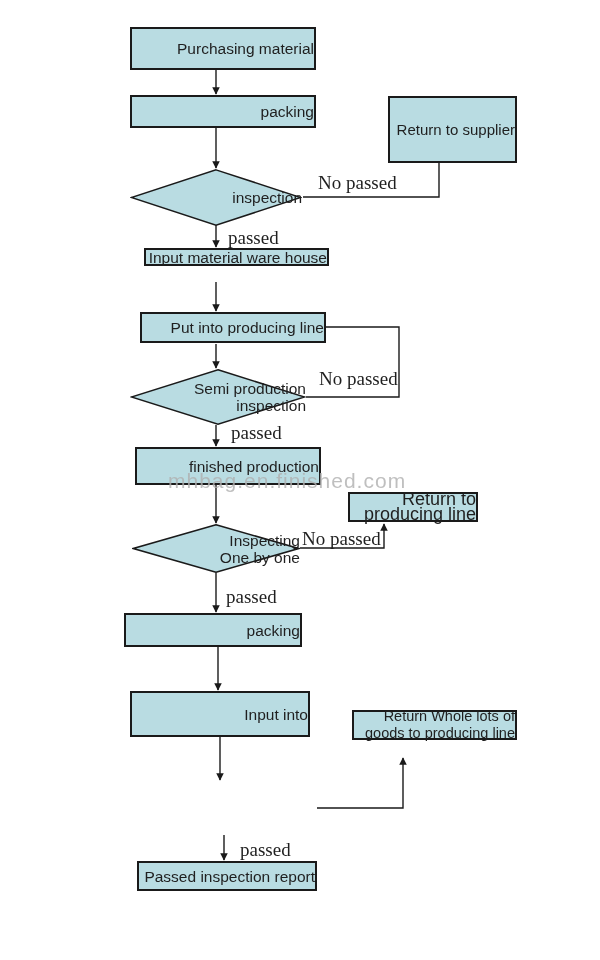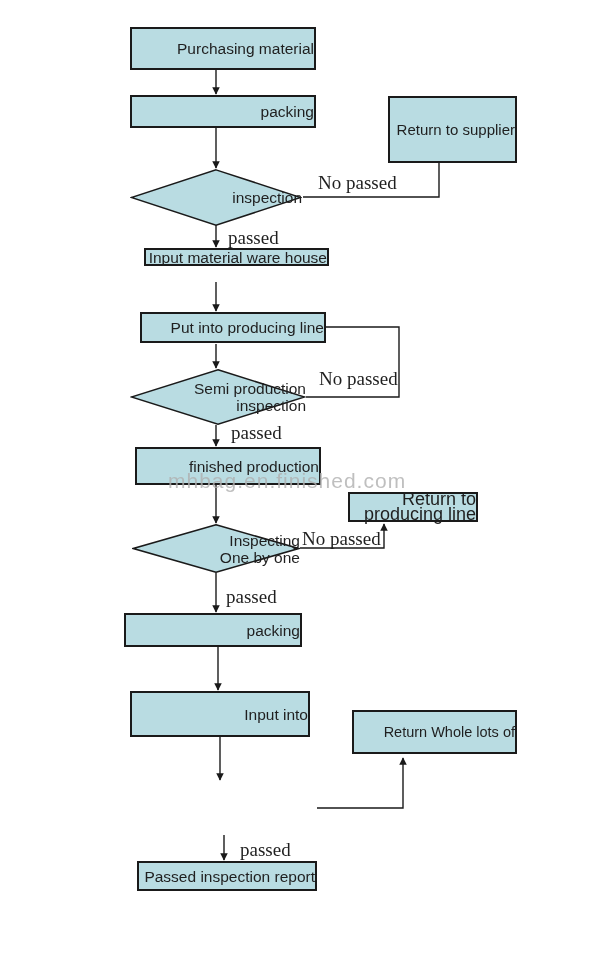--- a/index.html
+++ b/index.html
@@ -106,22 +106,23 @@
   </div>
 
   <div class="node rect" style="left:124px;top:613px;width:178px;height:34px">
     <span>packing</span>
   </div>
 
   <div class="node rect" style="left:130px;top:691px;width:180px;height:46px">
     <span>Input into</span>
   </div>
 
-  <div class="node rect small145" style="left:352px;top:710px;width:165px;height:44px">
+  <div class="node rect small145" style="left:352px;top:710px;width:165px;height:30px">
     <span>Return Whole lots of</span>
+    <span>goods to producing line</span>
   </div>
 
 
   <div class="node rect" style="left:137px;top:861px;width:180px;height:30px">
     <span>Passed inspection report</span>
   </div>
 
   <span class="elabel" style="left:318px;top:172px">No passed</span>
   <span class="elabel" style="left:228px;top:227px">passed</span>
   <span class="elabel" style="left:319px;top:368px">No passed</span>

